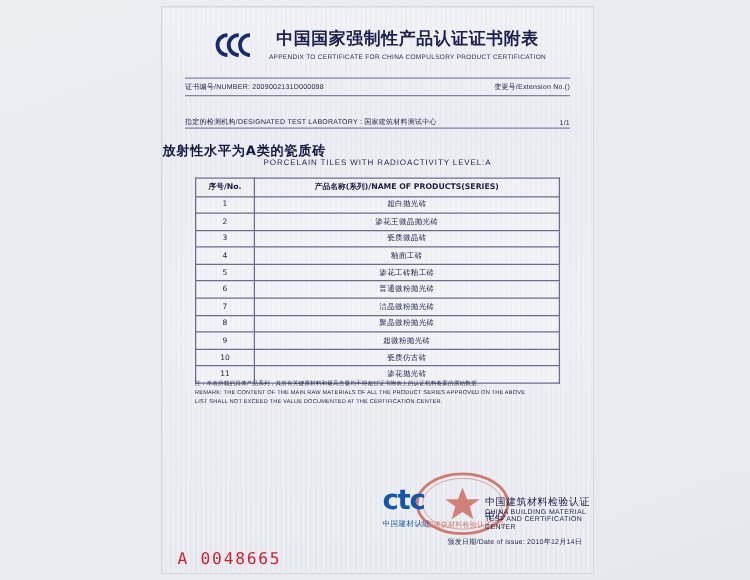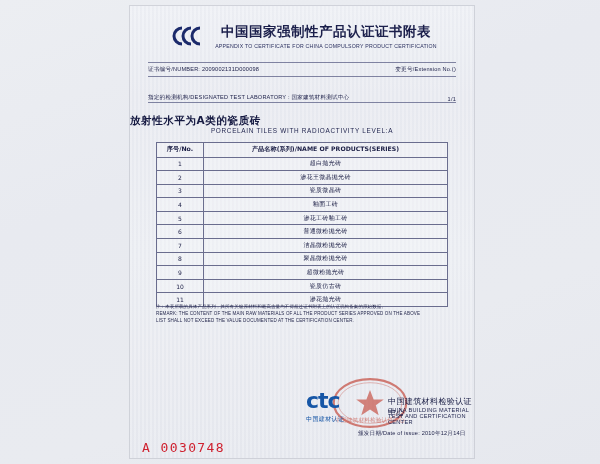--- a/index.html
+++ b/index.html
@@ -225,14 +225,14 @@
     <div class="ctc">
       <div class="ctc-mark">ctc</div>
       <div class="ctc-sub">中国建材认证</div>
     </div>
 
     <div class="ftr-cn">中国建筑材料检验认证中心</div>
     <div class="ftr-en">CHINA BUILDING MATERIAL TEST AND CERTIFICATION CENTER</div>
     <div class="issue">颁发日期/Date of issue: 2010年12月14日</div>
   </div>
 
-  <div class="serial">A 0030748</div>
+  <div class="serial">A 0048665</div>
 </div>
 
 </body></html>

